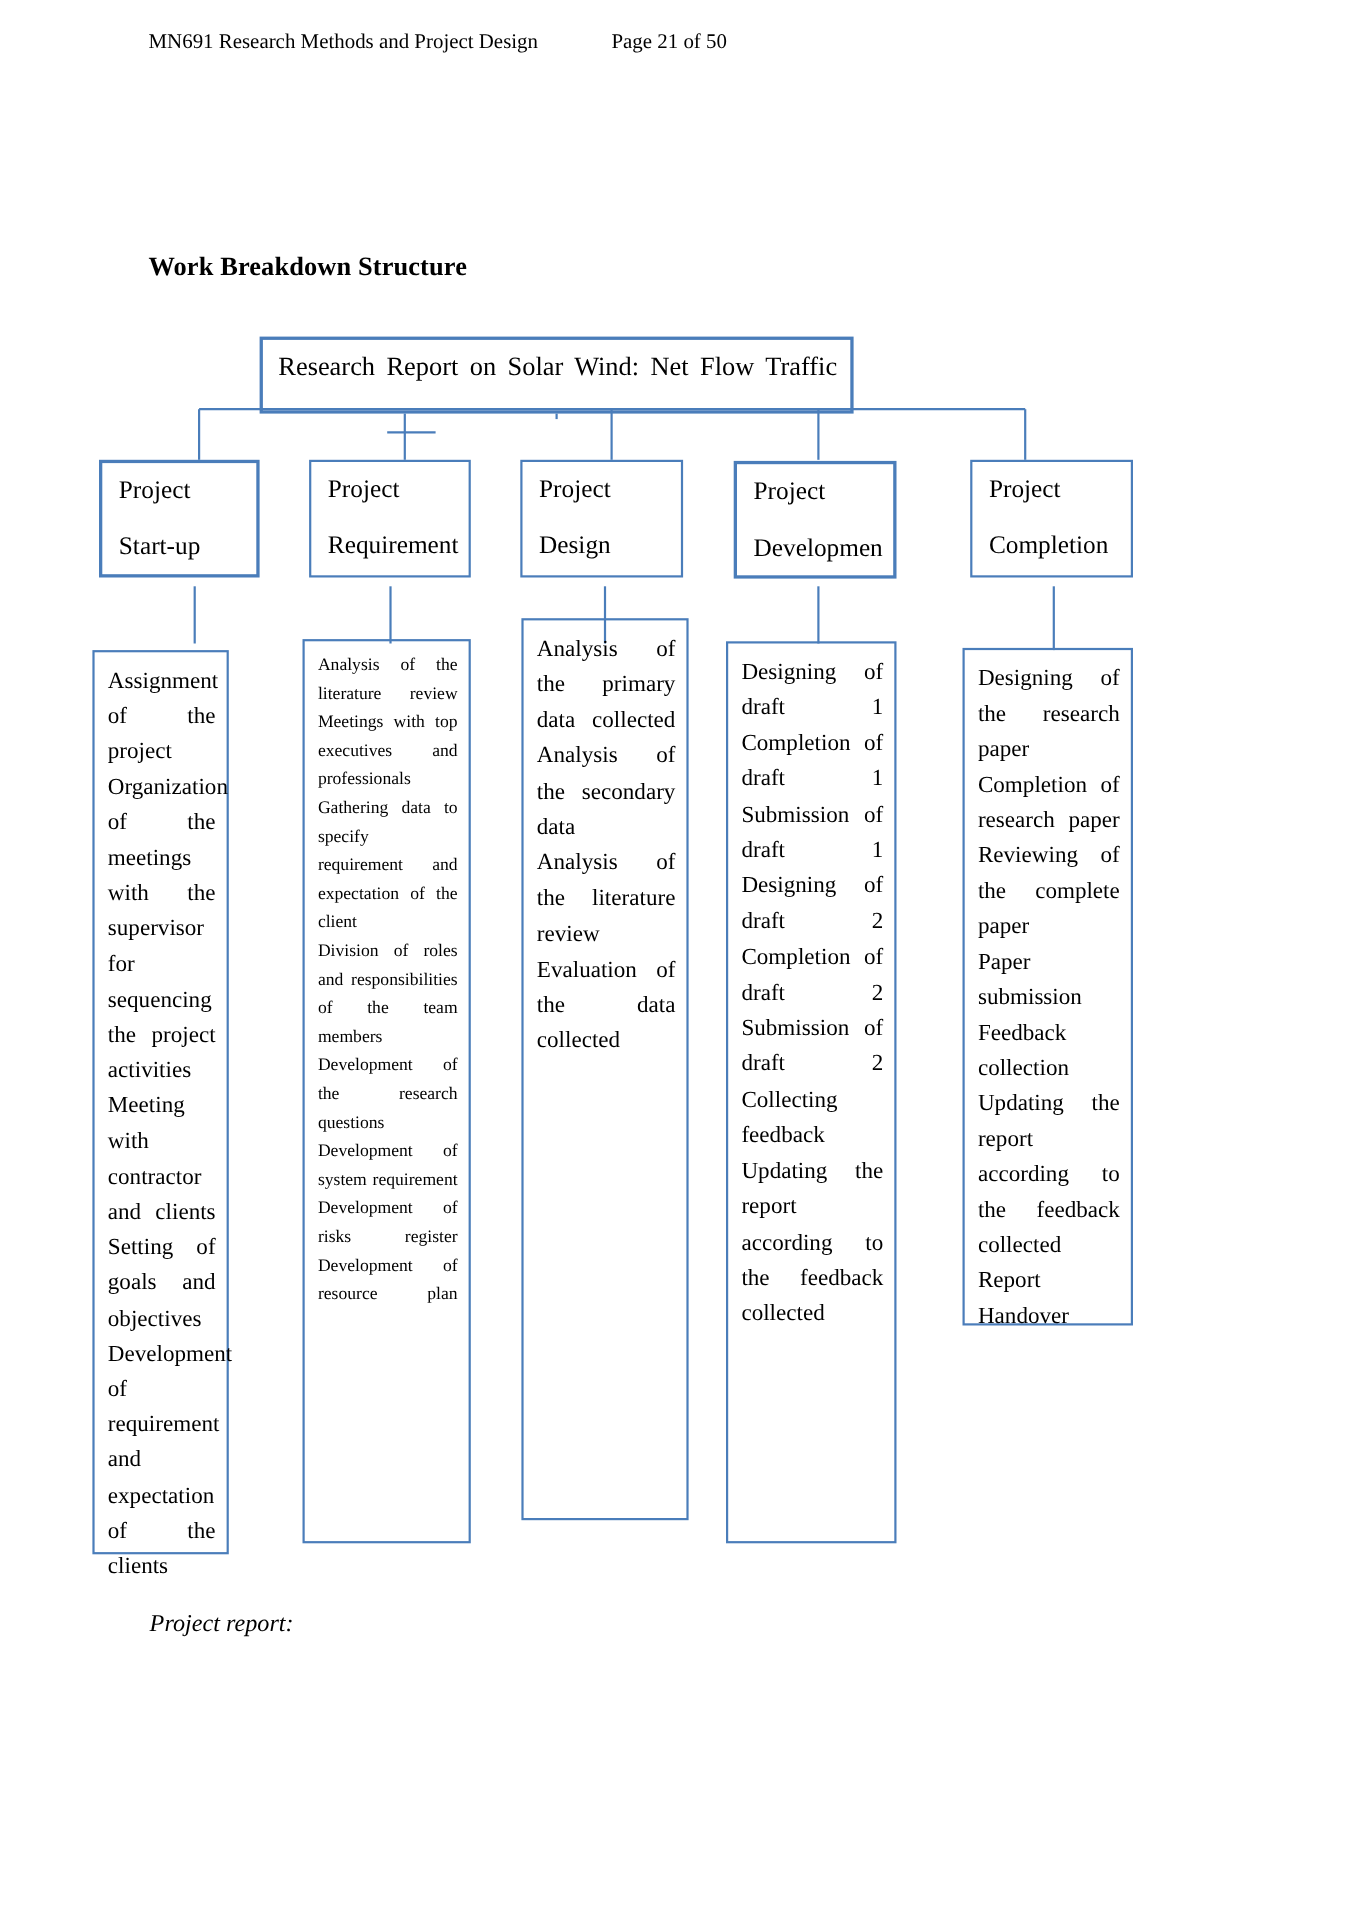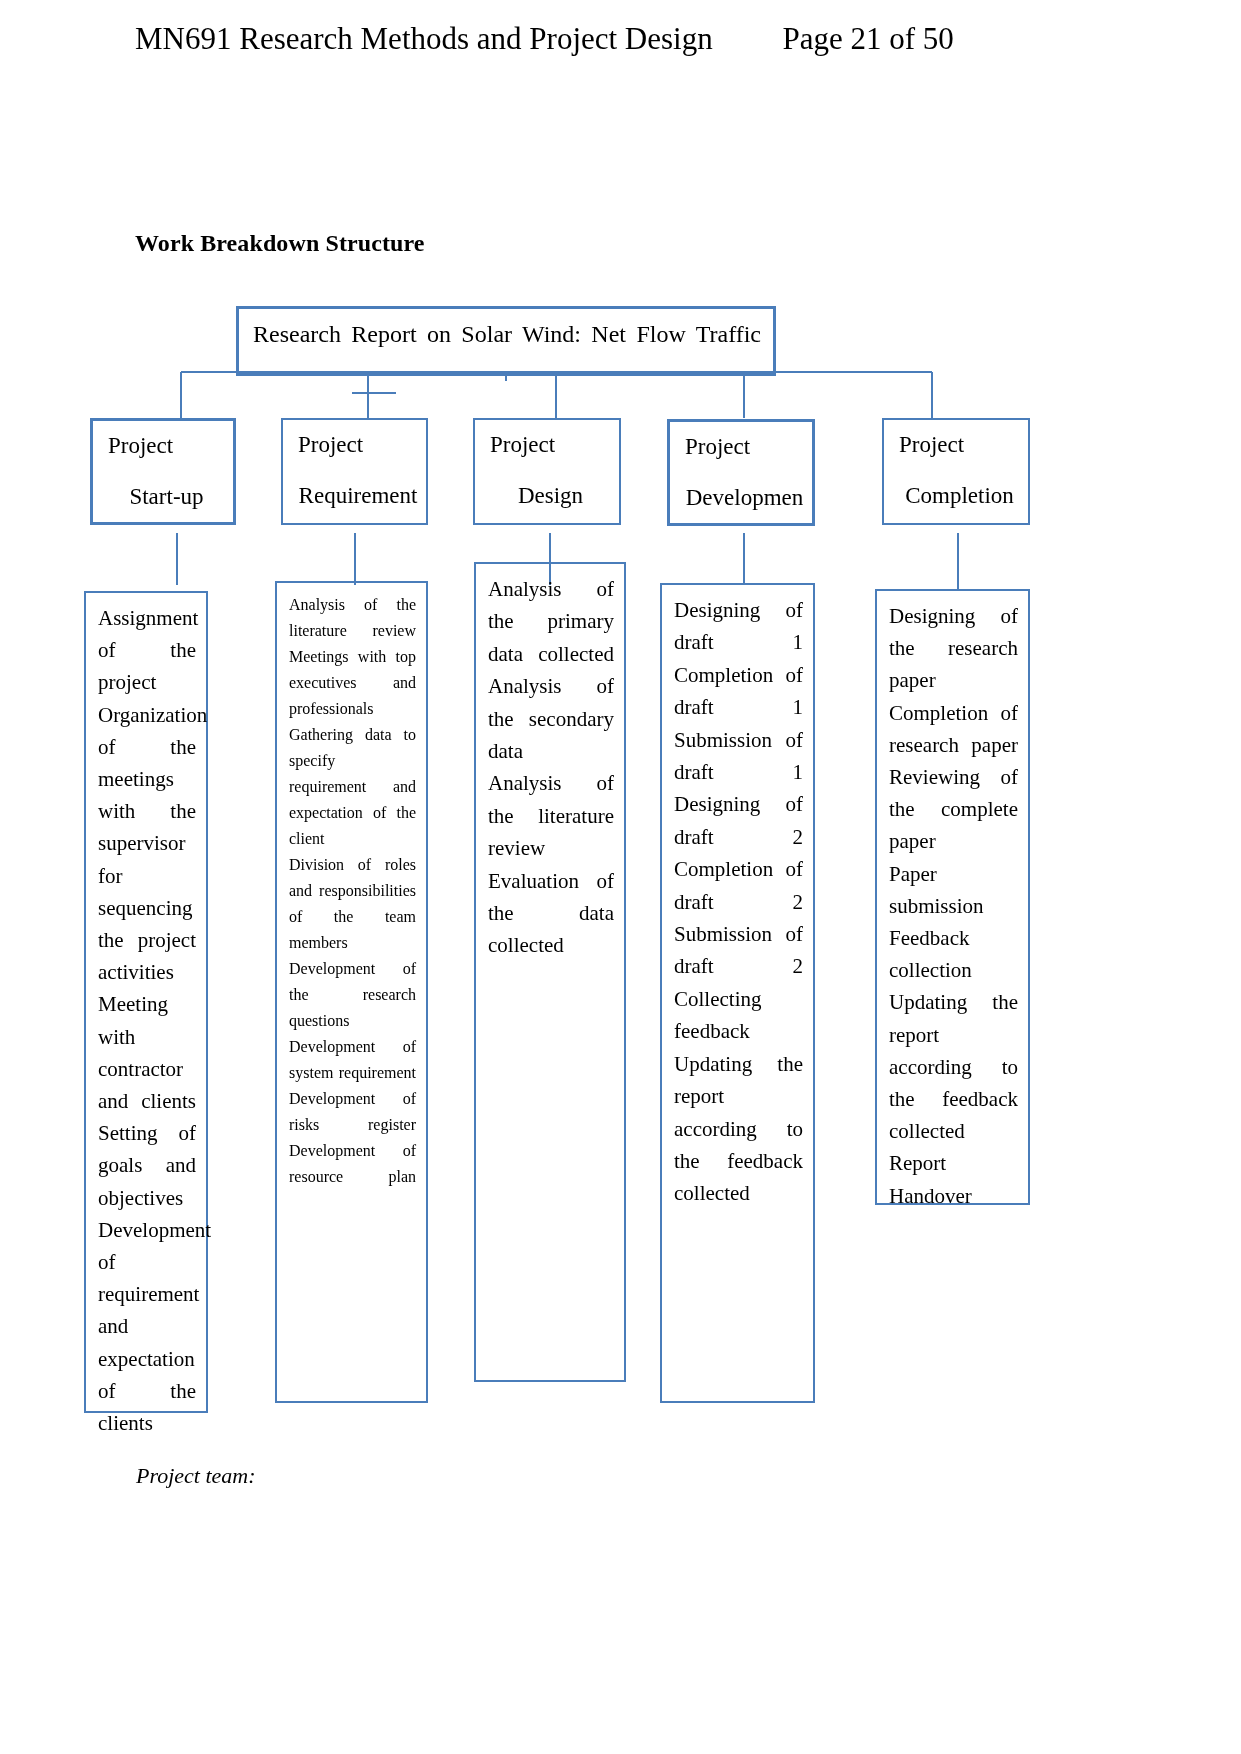--- a/index.html
+++ b/index.html
@@ -13,21 +13,21 @@
     position: relative;
     overflow: hidden;
   }
 
   
   .page-header {
     position: absolute;
     top: 22px;
     left: 135px;
     width: 1000px;
-    font-size: 31px;
+    font-size: 19px;
     line-height: 34px;
     white-space: nowrap;
   }
   .page-header .hdr-title { display: inline-block; }
   .page-header .hdr-page {
     display: inline-block;
     margin-left: 62px;
   }
 
   
@@ -92,21 +92,21 @@
   .lvl2 .l2-line {
     position: absolute;
     left: 15px;
     right: 8px;
     font-size: 23px;
     line-height: 28px;
     white-space: nowrap;
     overflow: hidden;
   }
   .lvl2 .l2-line.first { top: 11px; }
-  .lvl2 .l2-line.second { top: 62px; text-align: center; }
+  .lvl2 .l2-line.second { top: 62px; }
 
   
   .lvl3 {
     height: 820px;
   }
   .lvl3 .l3-text {
     position: absolute;
     left: 12px;
     right: 10px;
     top: 9px;
@@ -252,13 +252,13 @@
       <p>Reviewing of the complete paper</p>
       <p>Paper submission</p>
       <p>Feedback collection</p>
       <p>Updating the report according to the feedback collected</p>
       <p class="last">Report Handover</p>
     </div>
   </div>
 
 </div>
 
-<div class="footer-note">Project team:</div>
+<div class="footer-note">Project report:</div>
 
 </body></html>

